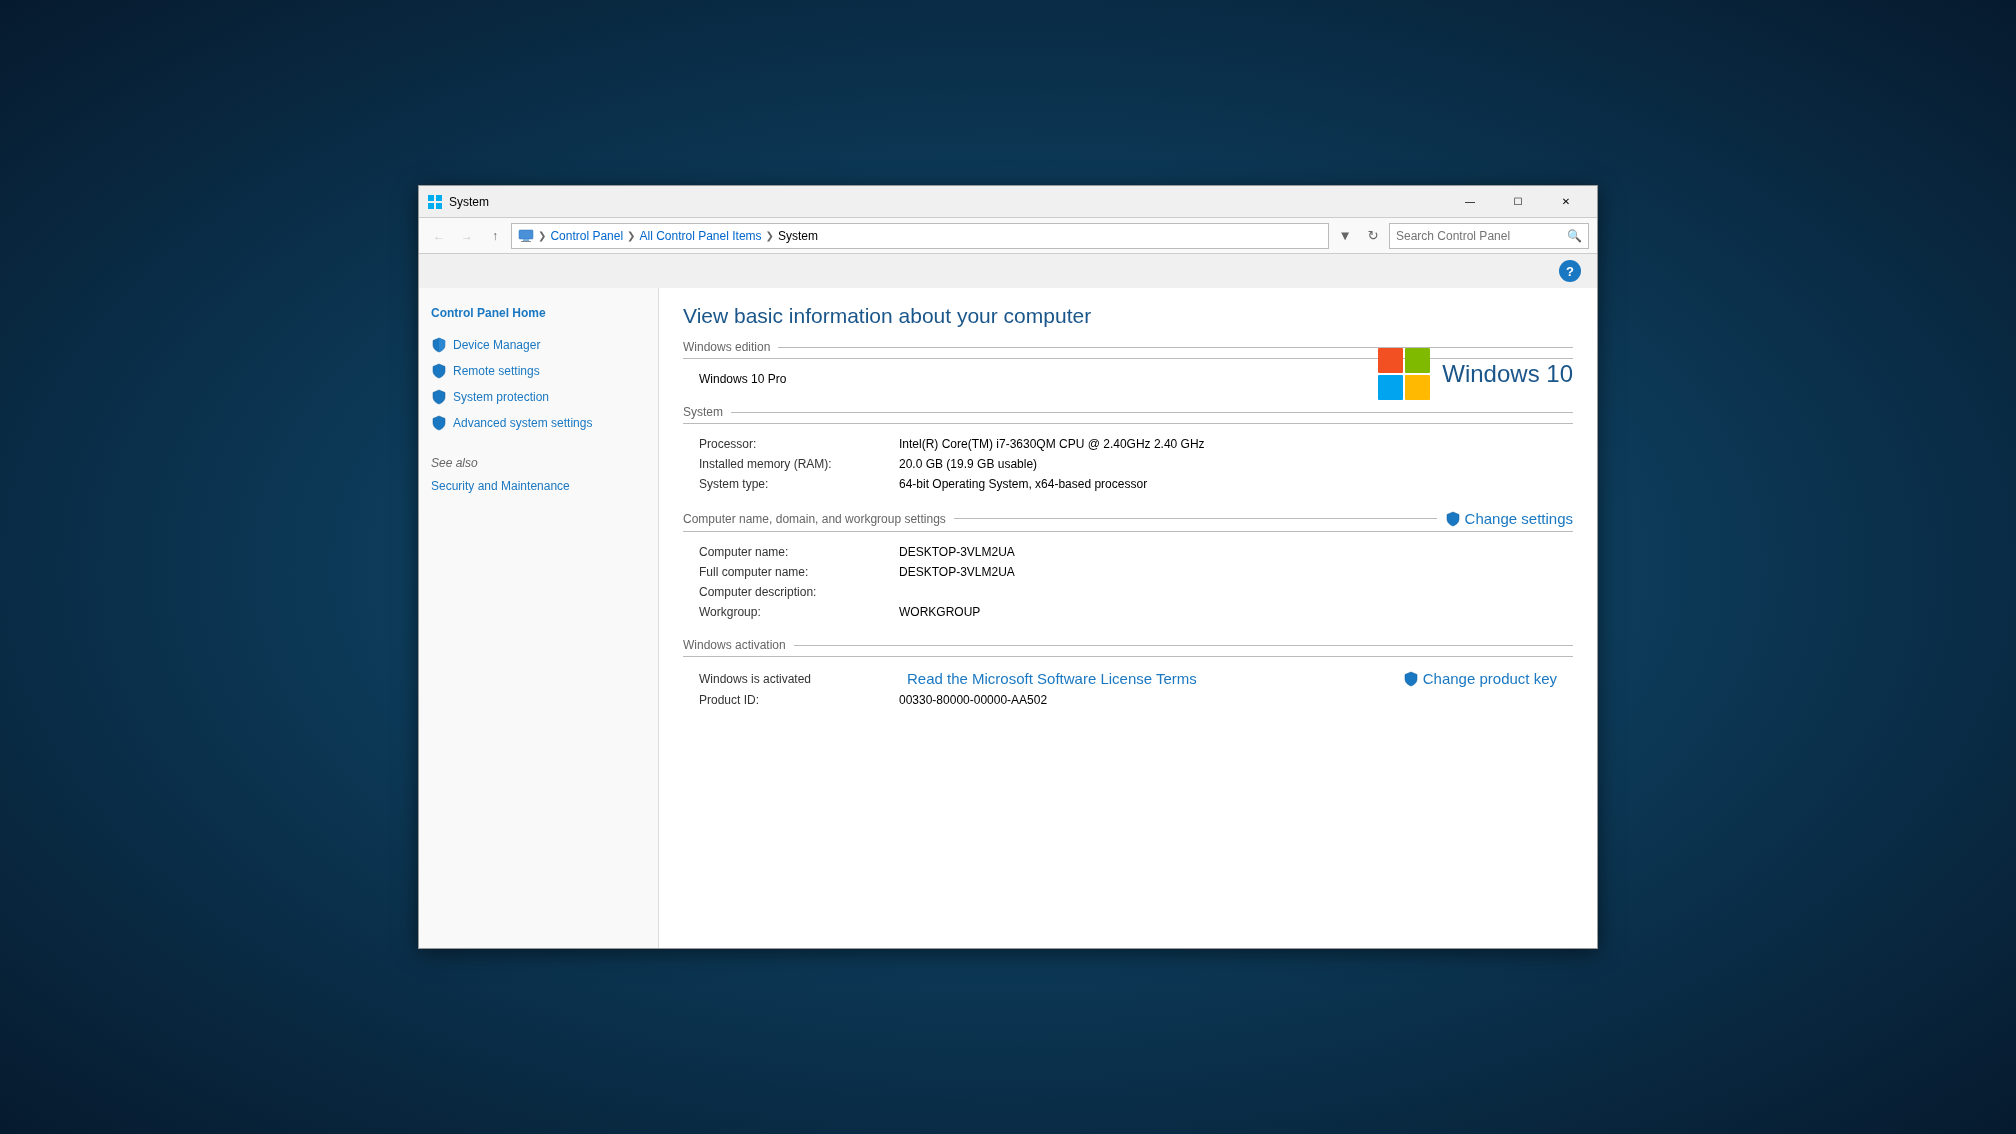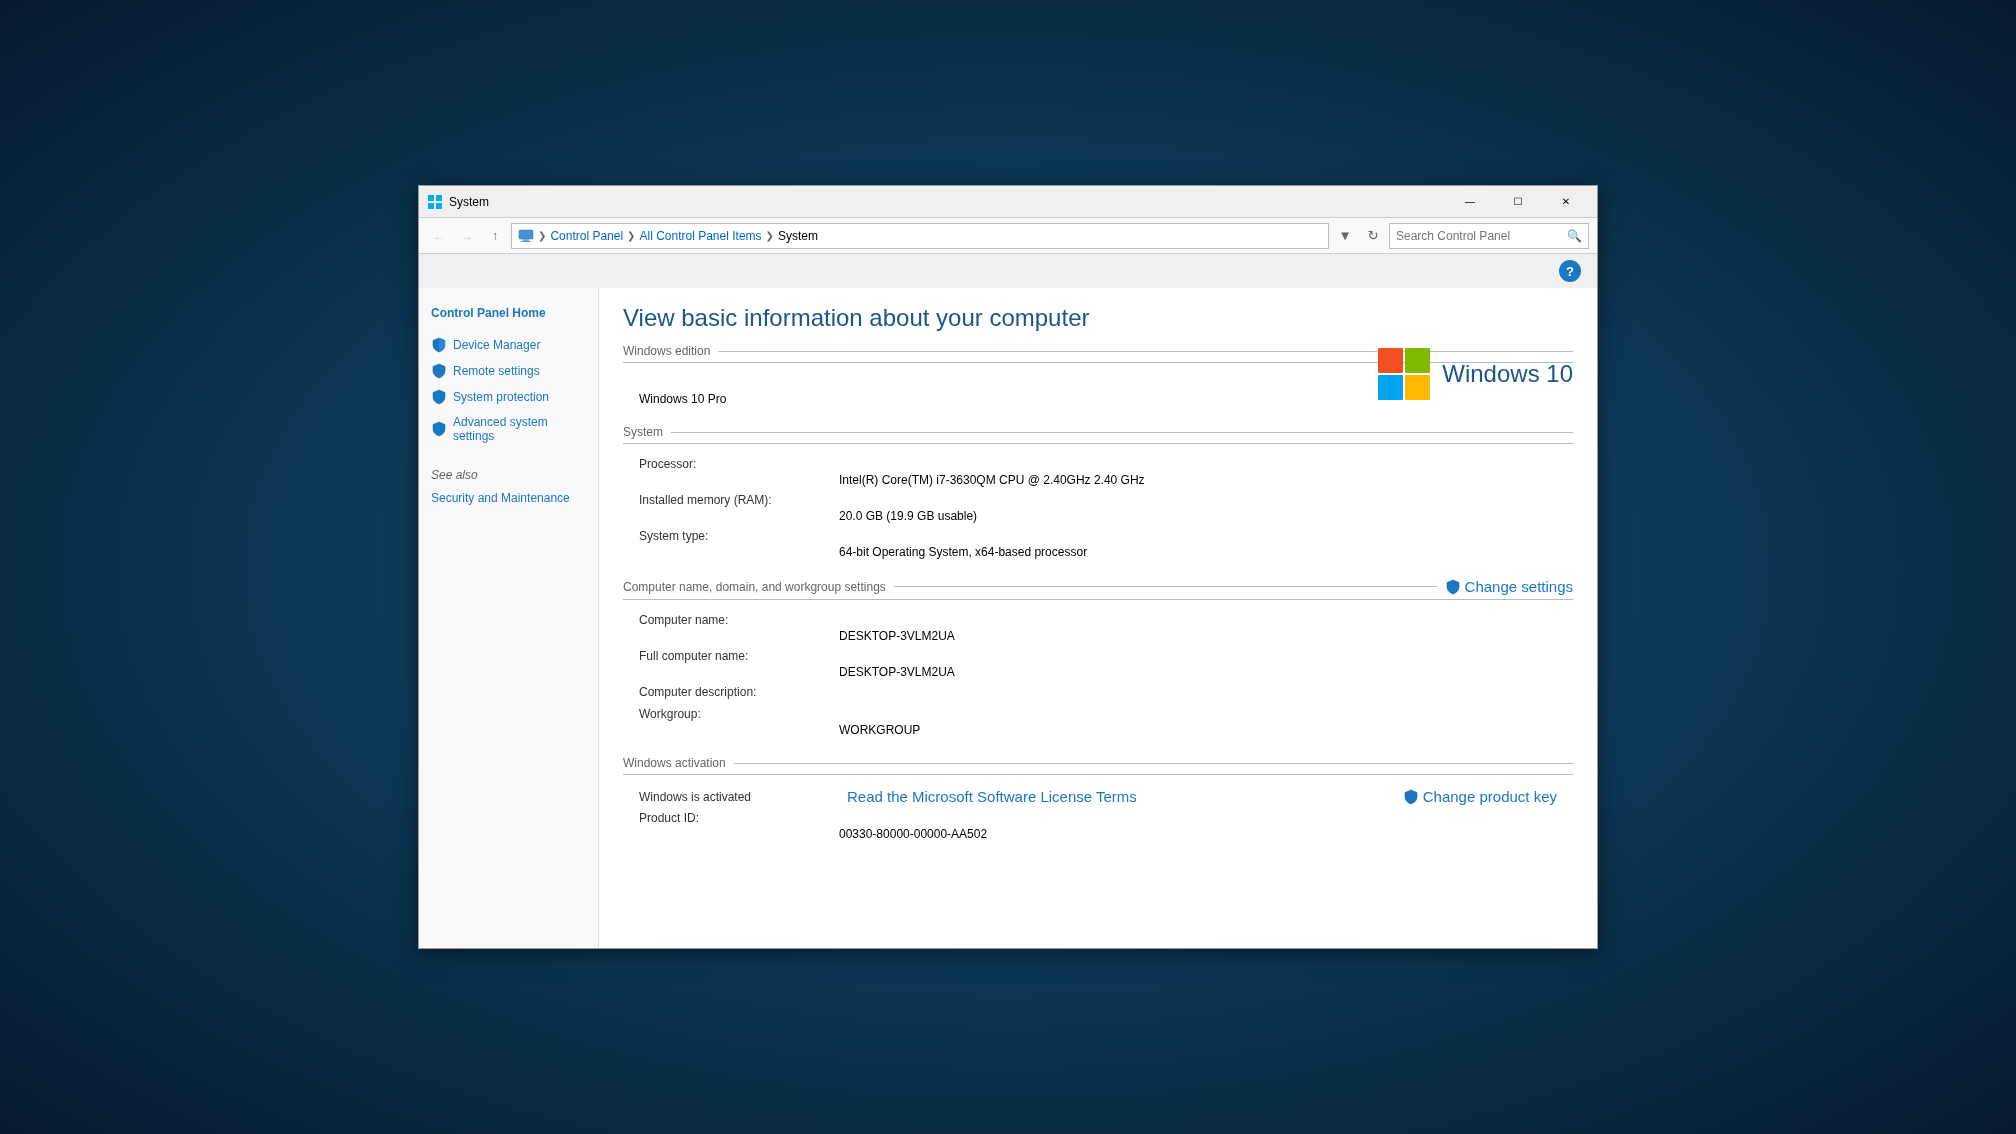--- a/index.html
+++ b/index.html
@@ -154,21 +154,21 @@
 
     
     .main {
       display: flex;
       flex: 1;
       min-height: 660px;
     }
 
     
     .sidebar {
-      width: 180px;
+      width: 240px;
       background: #f9f9f9;
       border-right: 1px solid #ddd;
       padding: 12px 0;
       flex-shrink: 0;
     }
     .sidebar-home {
       padding: 6px 12px 12px 12px;
       font-size: 12px;
       color: #1a78c2;
       cursor: pointer;
@@ -204,21 +204,21 @@
     
     .content {
       flex: 1;
       padding: 16px 24px;
       background: #fff;
       overflow-y: auto;
       position: relative;
     }
 
     .page-title {
-      font-size: 24px;
+      font-size: 21px;
       font-weight: 300;
       color: #1a568a;
       margin-bottom: 12px;
     }
 
     .section {
       margin-bottom: 16px;
     }
 
     .section-header {
@@ -237,21 +237,21 @@
     .info-row {
       display: flex;
       padding: 3px 16px;
       font-size: 12px;
     }
     .info-label {
       width: 200px;
       color: #333;
       flex-shrink: 0;
     }
-    .info-value { color: #000; margin-top: 16px; }
+    .info-value { color: #000; }
 
     
     .win10-logo {
       position: absolute;
       top: 60px;
       right: 24px;
       display: flex;
       align-items: center;
       gap: 12px;
     }

